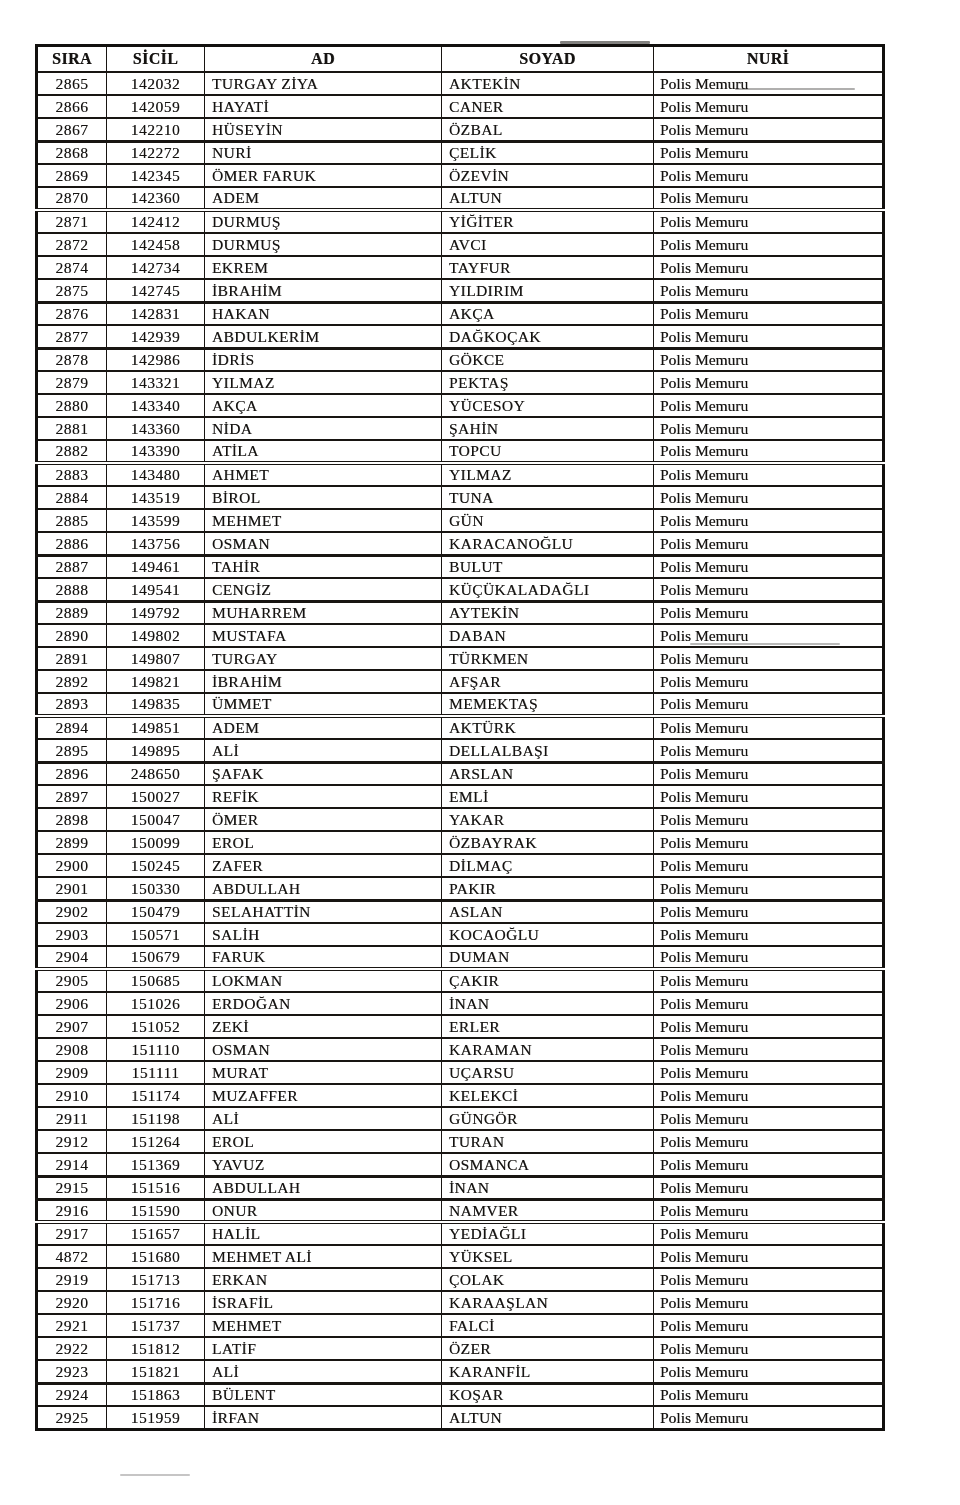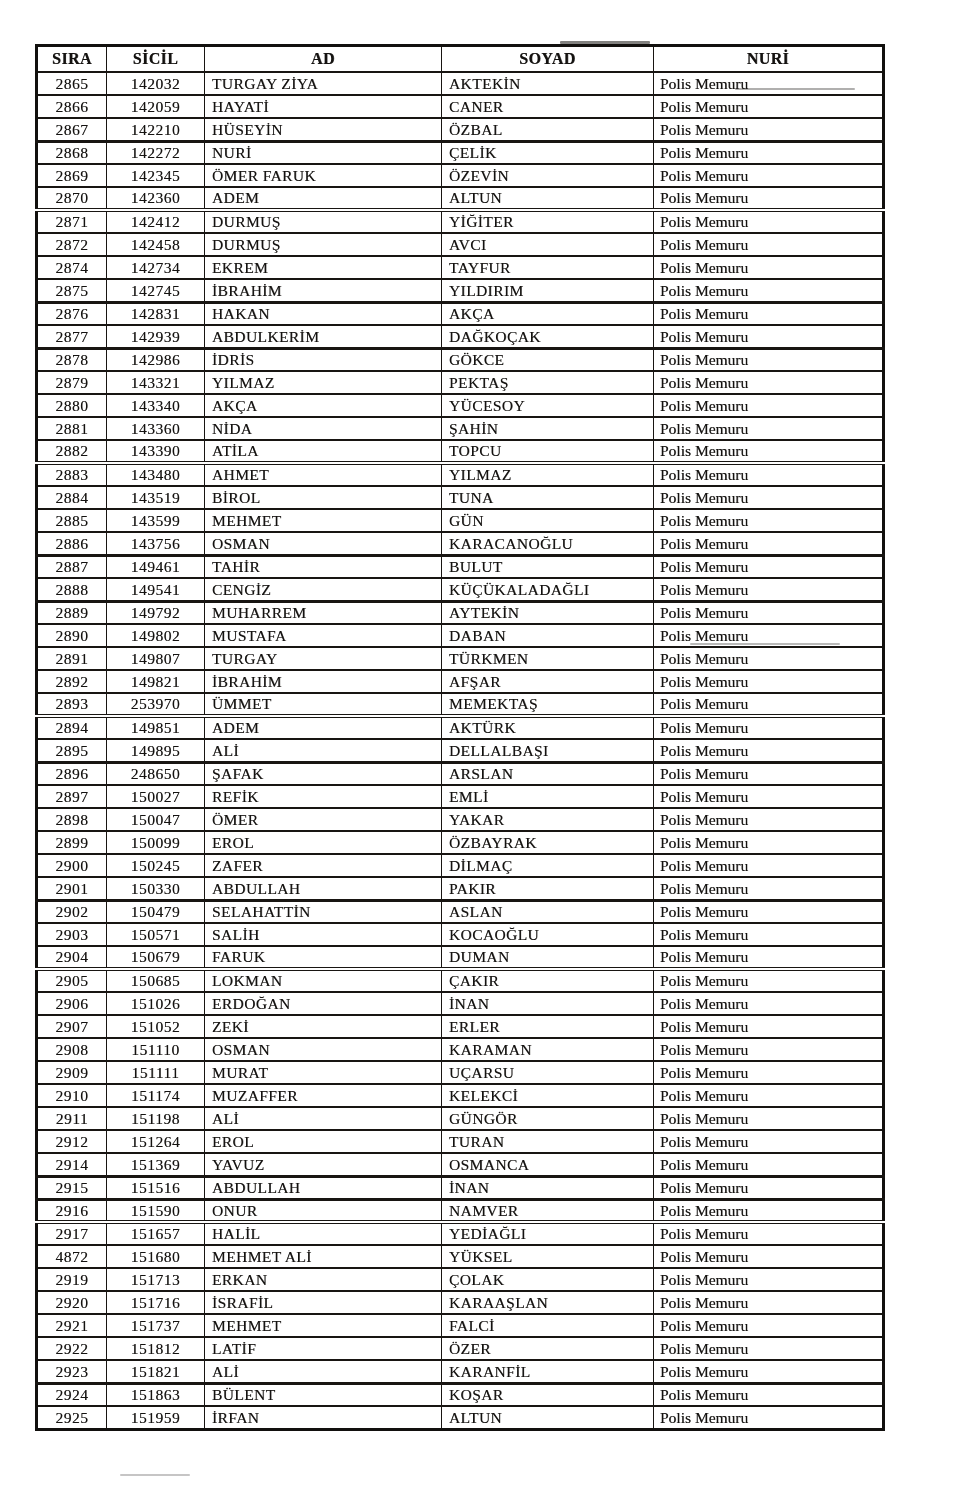--- a/index.html
+++ b/index.html
@@ -293,21 +293,21 @@
     </tr>
         <tr>
       <td class="c-sira">2892</td>
       <td class="c-sicil">149821</td>
       <td class="c-ad">İBRAHİM</td>
       <td class="c-soyad">AFŞAR</td>
       <td class="c-rutbe">Polis Memuru</td>
     </tr>
         <tr>
       <td class="c-sira">2893</td>
-      <td class="c-sicil">253970</td>
+      <td class="c-sicil">149835</td>
       <td class="c-ad">ÜMMET</td>
       <td class="c-soyad">MEMEKTAŞ</td>
       <td class="c-rutbe">Polis Memuru</td>
     </tr>
         <tr>
       <td class="c-sira">2894</td>
       <td class="c-sicil">149851</td>
       <td class="c-ad">ADEM</td>
       <td class="c-soyad">AKTÜRK</td>
       <td class="c-rutbe">Polis Memuru</td>

